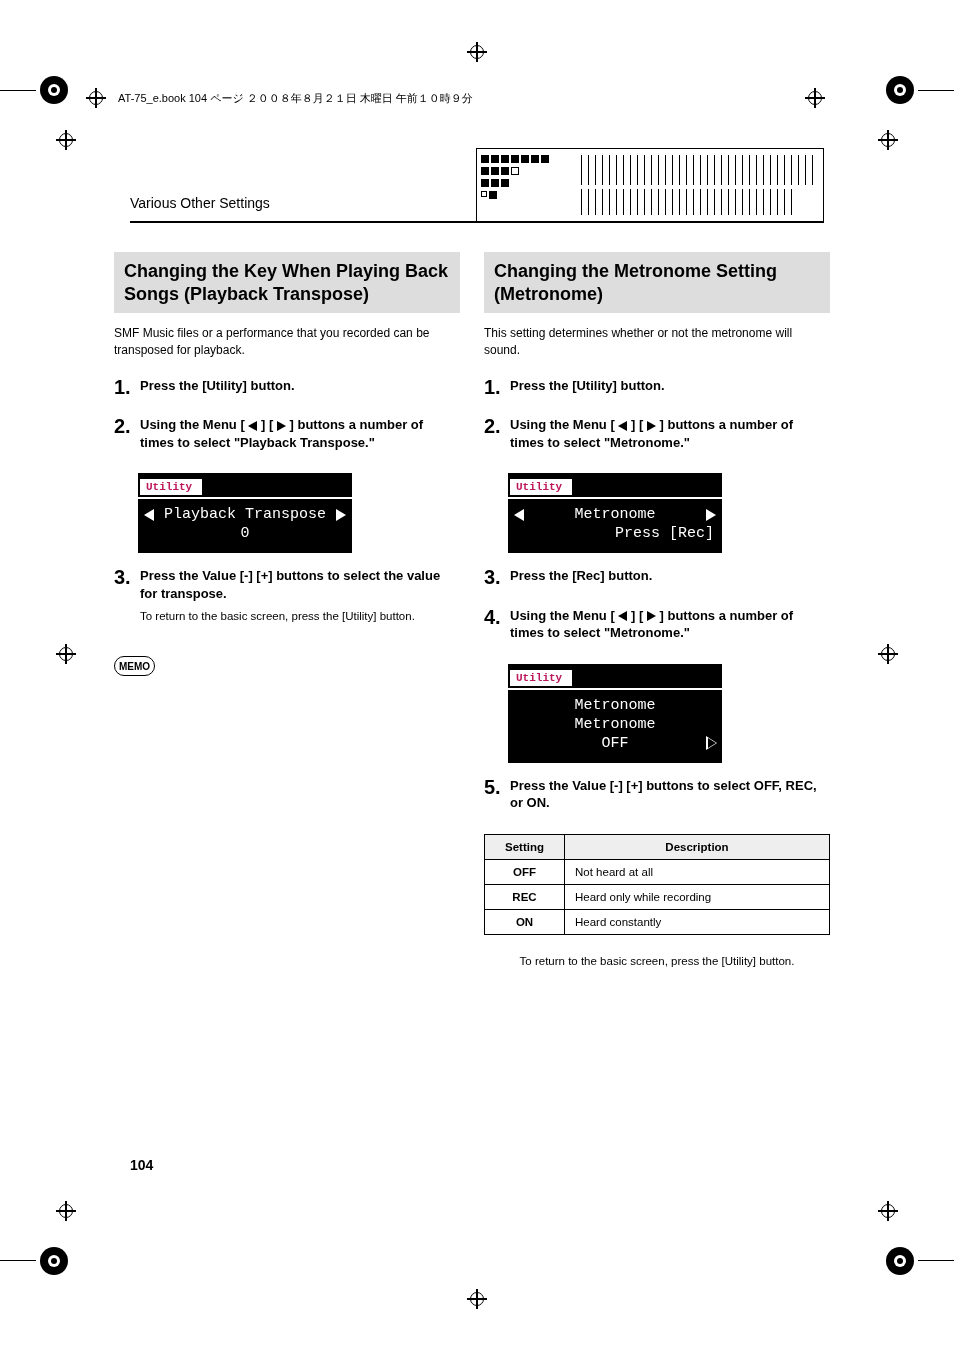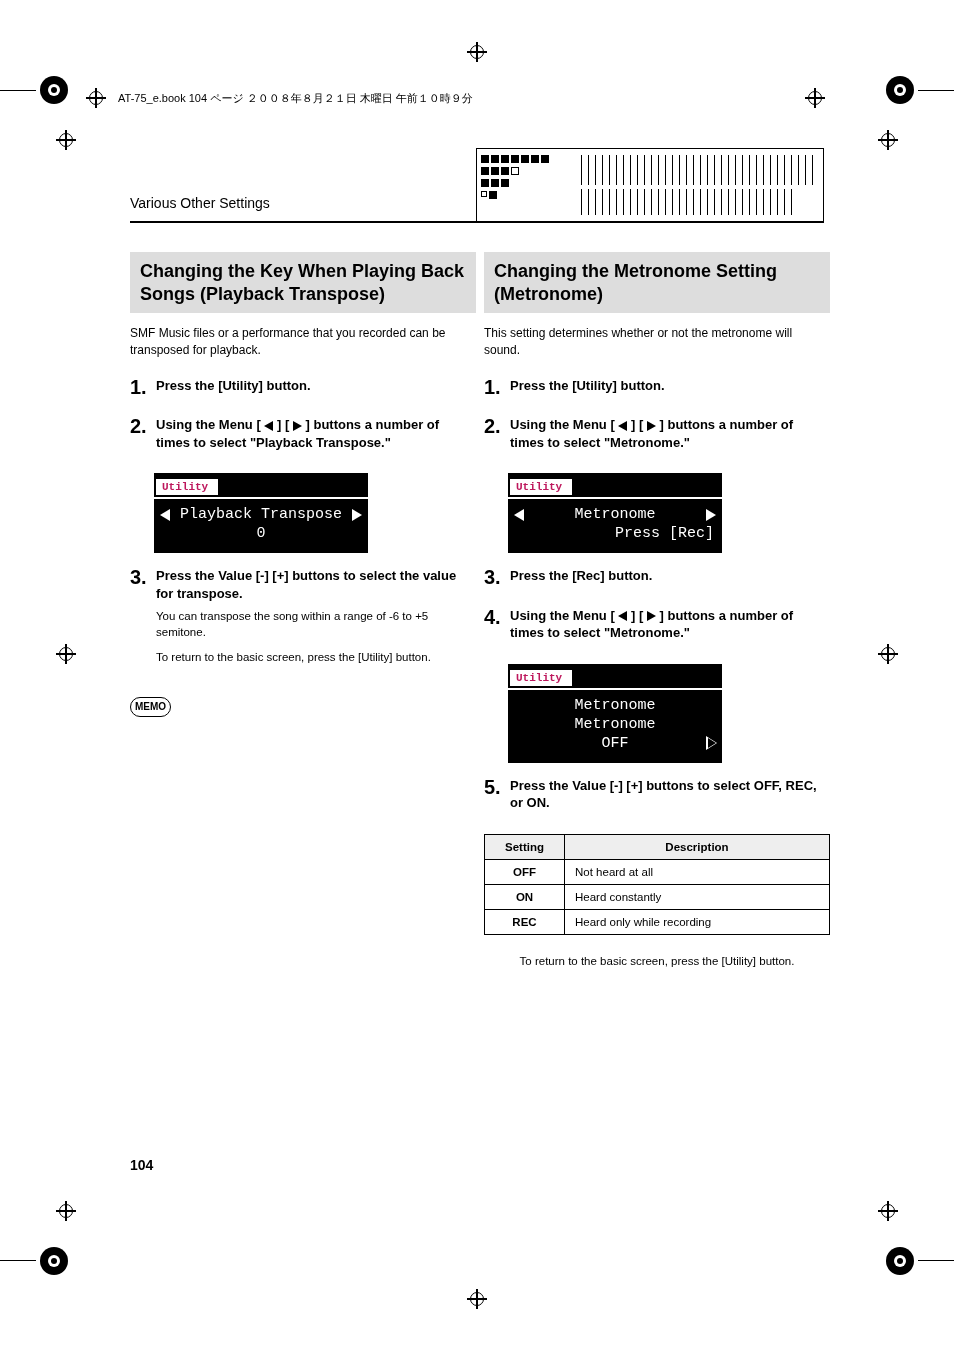--- a/index.html
+++ b/index.html
@@ -72,21 +72,21 @@
   .kb-panel {
     position: absolute; left: 4px; top: 6px; width: 88px; height: 62px;
   }
   .kb-panel .row { height: 10px; margin-bottom: 2px; display: flex; gap: 2px; }
   .kb-panel .blk { width: 8px; height: 8px; background: #000; }
 
   .col {
     position: absolute;
     width: 346px;
   }
-  .col-left { left: 130px; top: 252px; }
+  .col-left { left: 114px; top: 252px; }
   .col-right { left: 484px; top: 252px; }
 
   .topic-title {
     background: #ddd;
     font-size: 18px;
     font-weight: bold;
     padding: 8px 10px;
     line-height: 1.25;
     margin-bottom: 12px;
   }
@@ -376,21 +376,20 @@
       <span>Playback Transpose</span>
       <span class="lcd-tri-r"></span>
     </div>
     <div class="lcd-line center">0</div>
   </div>
 
   <div class="step">
     <div class="step-num">3.</div>
     <div class="step-body">
       <div class="step-head">Press the Value [-] [+] buttons to select the value for transpose.</div>
-      <div class="step-note">You can transpose the song within a range of -6 to +5 semitone.</div>
       <div class="step-note">To return to the basic screen, press the [Utility] button.</div>
     </div>
   </div>
 
   <div class="memo">
     <div class="memo-icon">MEMO</div>
   </div>
 </div>
 
 <div class="col col-right">
@@ -473,26 +472,26 @@
     <tbody>
         <tr>
       <th>Setting</th>
       <th>Description</th>
     </tr>
     <tr>
       <td class="key">OFF</td>
       <td>Not heard at all</td>
     </tr>
     <tr>
+      <td class="key">REC</td>
+      <td>Heard only while recording</td>
+    </tr>
+    <tr>
       <td class="key">ON</td>
       <td>Heard constantly</td>
     </tr>
-    <tr>
-      <td class="key">REC</td>
-      <td>Heard only while recording</td>
-    </tr>
   </tbody>
     </table>
 
   <div class="step-note" style="text-align:center;">To return to the basic screen, press the [Utility] button.</div>
 </div>
 
 <div class="page-num">104</div>
 
 </body></html>

